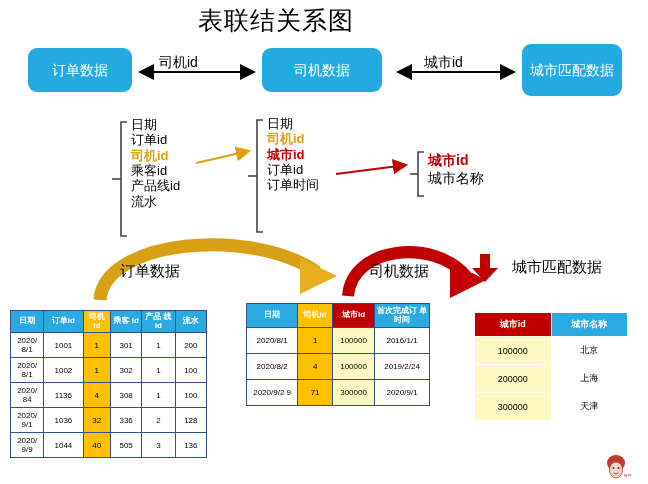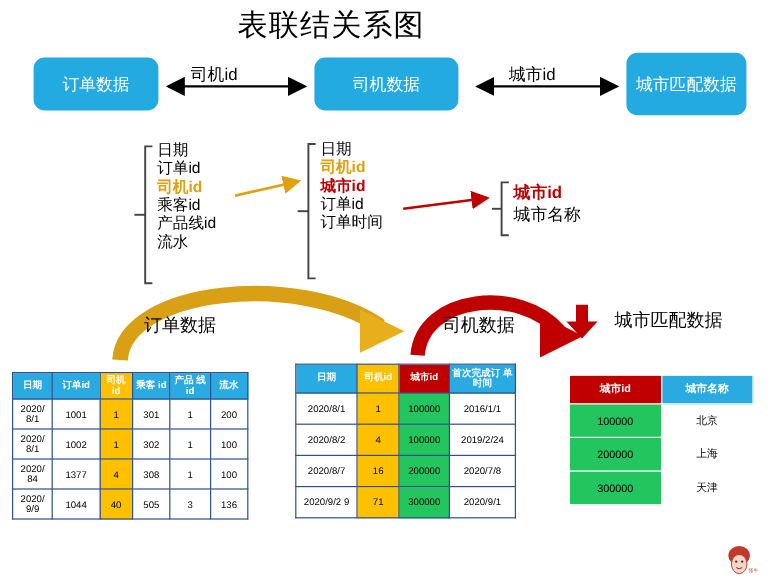--- a/index.html
+++ b/index.html
@@ -102,21 +102,21 @@
   }
   table.dt th {
     background: #29ABE2;
     color: #ffffff;
     font-weight: bold;
     line-height: 1.05;
   }
   .hd-gold { background: #FFC000 !important; color: #ffffff !important; }
   .hd-red  { background: #C00000 !important; color: #ffffff !important; }
   .cell-gold { background: #FFC000; }
-  .cell-red  { background: #22c55e; color: #8A0000; }
+  .cell-red  { background: #fef9c3; color: #8A0000; }
 
   
   #tbl-order { left: 10px; top: 310px; width: 197px; font-size: 8px; }
   #tbl-order th { font-size: 8px; height: 22px; }
   #tbl-order td { height: 25px; font-size: 8px; margin-top: 16px; }
 
   
   #tbl-driver { left: 246px; top: 303px; width: 184px; font-size: 8px; }
   #tbl-driver th { font-size: 8px; height: 24px; }
   #tbl-driver td { height: 26px; font-size: 8px; }
@@ -260,25 +260,33 @@
         <tr>
           <td>2020/ 8/1</td>
           <td>1002</td>
           <td class="cell-gold">1</td>
           <td>302</td>
           <td>1</td>
           <td>100</td>
         </tr>
         <tr>
           <td>2020/ 84</td>
-          <td>1377</td>
+          <td>1136</td>
           <td class="cell-gold">4</td>
           <td>308</td>
           <td>1</td>
           <td>100</td>
+        </tr>
+        <tr>
+          <td>2020/ 9/1</td>
+          <td>1036</td>
+          <td class="cell-gold">32</td>
+          <td>336</td>
+          <td>2</td>
+          <td>128</td>
         </tr>
         <tr>
           <td>2020/ 9/9</td>
           <td>1044</td>
           <td class="cell-gold">40</td>
           <td>505</td>
           <td>3</td>
           <td>136</td>
         </tr>
       </tbody>
@@ -298,26 +306,20 @@
           <td>2020/8/1</td>
           <td class="cell-gold">1</td>
           <td class="cell-red">100000</td>
           <td>2016/1/1</td>
         </tr>
         <tr>
           <td>2020/8/2</td>
           <td class="cell-gold">4</td>
           <td class="cell-red">100000</td>
           <td>2019/2/24</td>
-        </tr>
-        <tr>
-          <td>2020/8/7</td>
-          <td class="cell-gold">16</td>
-          <td class="cell-red">200000</td>
-          <td>2020/7/8</td>
         </tr>
         <tr>
           <td>2020/9/2 9</td>
           <td class="cell-gold">71</td>
           <td class="cell-red">300000</td>
           <td>2020/9/1</td>
         </tr>
       </tbody>
   </table>
 

